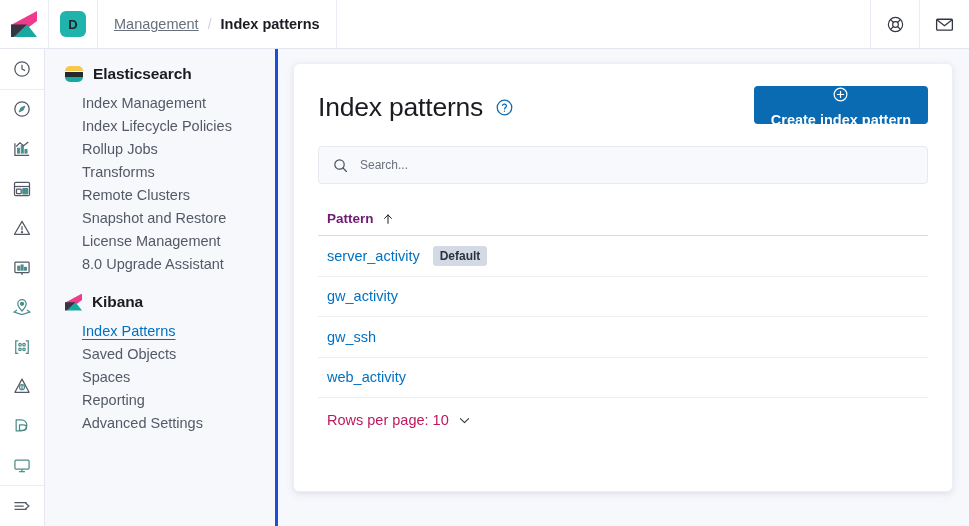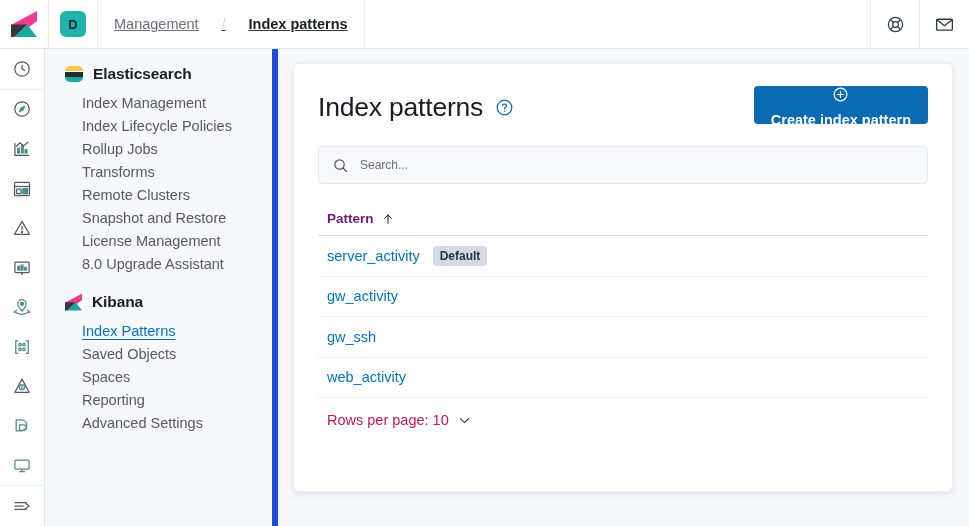--- a/index.html
+++ b/index.html
@@ -42,25 +42,24 @@
     clip-path: polygon(62% 52%, 100% 100%, 12% 100%);
   }
   .avatar-cell { width: 49px; padding: 0; }
   .avatar {
     width: 26px; height: 26px; border-radius: 6px;
     background: #20b3ab; color: #1b2430;
     display: flex; align-items: center; justify-content: center;
     font-size: 13px; font-weight: 700;
   }
   .crumbs {
-    display: flex; align-items: center; gap: 23px;
+    display: flex; align-items: center; gap: 9px;
     padding: 0 16px;
     border-right: 1px solid #eaecf3;
     height: 100%;
-    text-decoration: underline;
   }
   .crumb-muted { font-size: 14.5px; color: #69707d; }
   .crumb-sep { font-size: 14px; color: #cdd2de; }
   .crumb-active { font-size: 14.5px; color: #1a1c21; font-weight: 700; }
   .topbar-spacer { flex: 1 1 auto; border-right: 1px solid #eaecf3; }
   .top-icon-cell { width: 49px; padding: 0; }
   .top-icon-cell:last-child { border-right: none; }
 
   
   .body { flex: 1 1 auto; display: flex; min-height: 0; }
@@ -77,21 +76,21 @@
     display: flex; align-items: center; justify-content: center;
     color: #535966;
   }
   .rail-sep { width: 45px; border-bottom: 1px solid #eaecf3; }
   .rail-spacer { flex: 1 1 auto; }
 
   
   .sidebar {
     width: 233px; flex: 0 0 233px;
     background: #f7f8fc;
-    border-right: 6px solid #1d4ed8;
+    border-right: 3px solid #1d4ed8;
     padding: 16px 0 0 0;
     overflow: hidden;
   }
   .side-group { margin-bottom: 18px; }
   .side-head {
     display: flex; align-items: center; gap: 10px;
     padding: 0 12px 0 20px; margin-bottom: 8px;
   }
   .side-head-title { font-size: 15.5px; font-weight: 700; color: #1a1c21; letter-spacing: -.1px; }
   .es-logo { width: 18px; height: 18px; position: relative; flex: 0 0 18px; }

